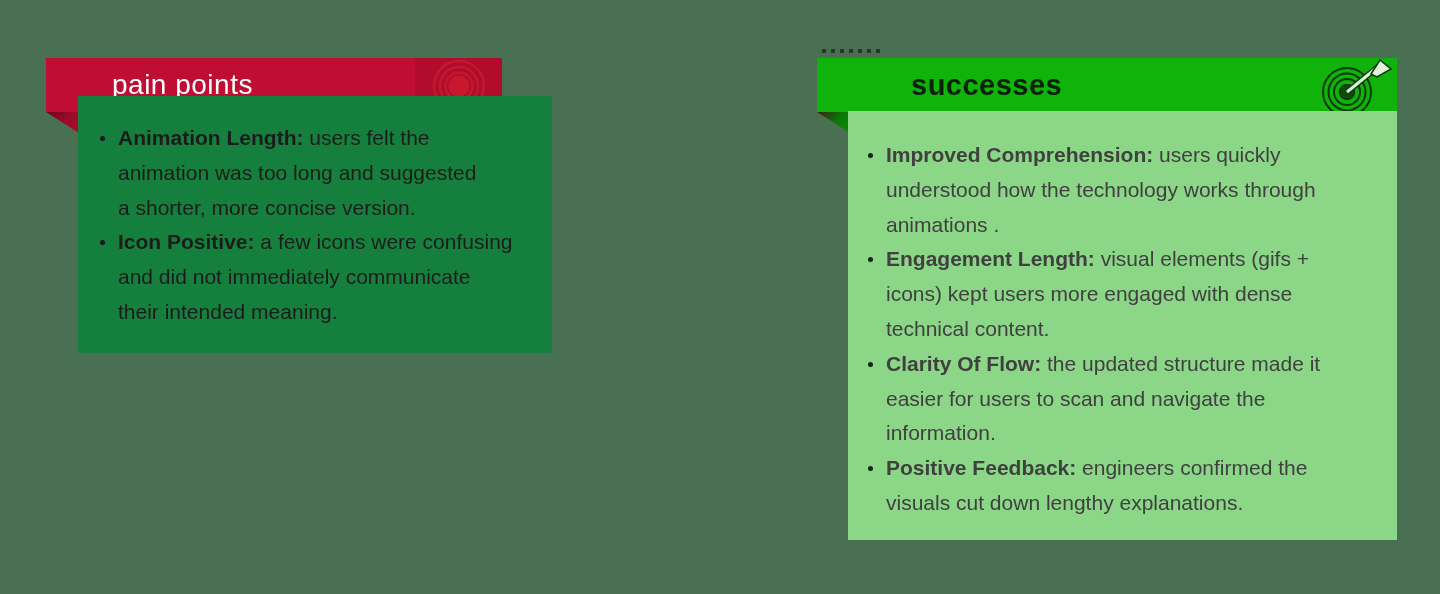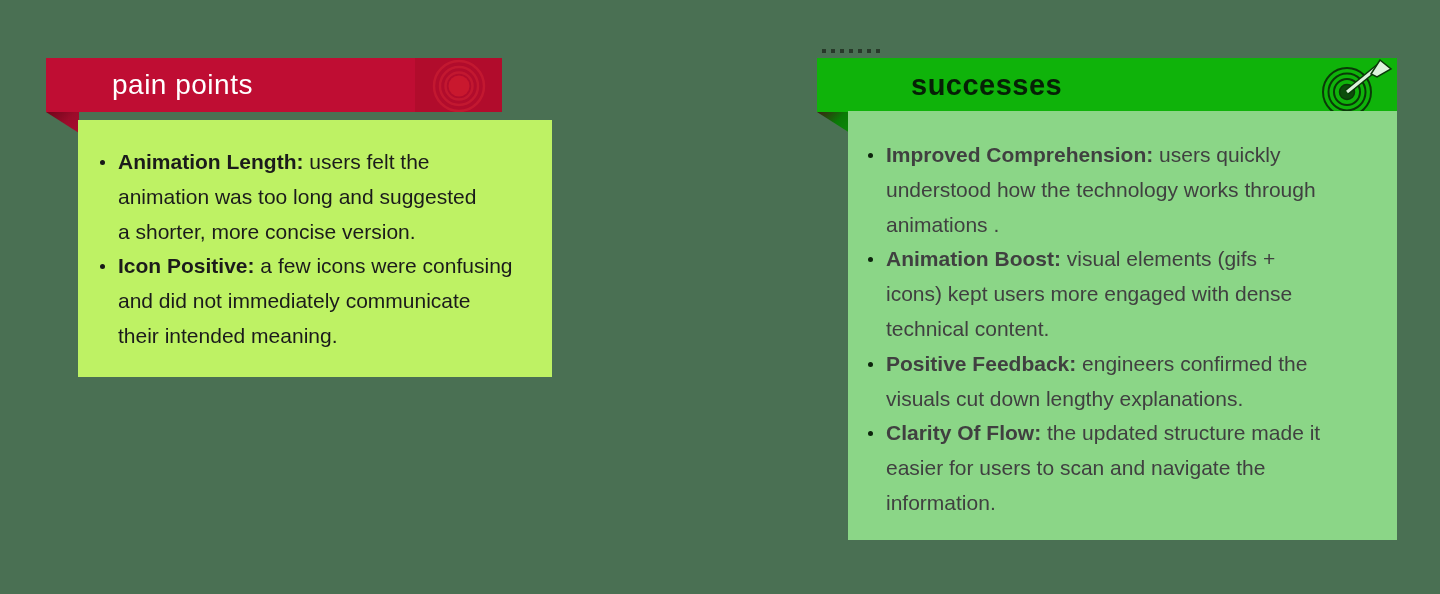--- a/index.html
+++ b/index.html
@@ -42,22 +42,22 @@
     background:linear-gradient(135deg,#6d0619 0%,#9b0b2a 55%,#a90d2f 100%);
   }
   .fold-success{
     left:817px;top:112px;
     background:linear-gradient(135deg,#3c2012 0%,#0a7a06 55%,#0c8a07 100%);
   }
   .panel-body{
     position:absolute;box-sizing:border-box;
   }
   .body-pain{
-    left:78px;top:120px;width:474px;height:257px;
-    background:#bef264;
+    left:78px;top:96px;width:474px;height:257px;
+    background:#15803d;
     padding:25px 18px 0 22px;
   }
   .body-success{
     left:848px;top:111px;width:549px;height:429px;
     background:#8BD687;
     padding:27px 14px 0 20px;
   }
   ul.notes{list-style:none;margin:0;padding:0;}
   ul.notes li{display:flex;align-items:flex-start;}
   .dot{
@@ -135,30 +135,30 @@
   <div class="panel-body body-success">
     <ul class="notes">
       <li>
         <span class="dot"></span>
         <p class="note-text"><span class="lbl">Improved Comprehension:</span><span class="txt"> users quickly
 understood how the technology works through
 animations .</span></p>
       </li>
       <li>
         <span class="dot"></span>
-        <p class="note-text"><span class="lbl">Animation Boost:</span><span class="txt"> visual elements (gifs +
+        <p class="note-text"><span class="lbl">Engagement Length:</span><span class="txt"> visual elements (gifs +
 icons) kept users more engaged with dense
 technical content.</span></p>
-      </li>
-      <li>
-        <span class="dot"></span>
-        <p class="note-text"><span class="lbl">Positive Feedback:</span><span class="txt"> engineers confirmed the
-visuals cut down lengthy explanations.</span></p>
       </li>
       <li>
         <span class="dot"></span>
         <p class="note-text"><span class="lbl">Clarity Of Flow:</span><span class="txt"> the updated structure made it
 easier for users to scan and navigate the
 information.</span></p>
       </li>
+      <li>
+        <span class="dot"></span>
+        <p class="note-text"><span class="lbl">Positive Feedback:</span><span class="txt"> engineers confirmed the
+visuals cut down lengthy explanations.</span></p>
+      </li>
     </ul>
   </div>
 </section>
 
 </body></html>

